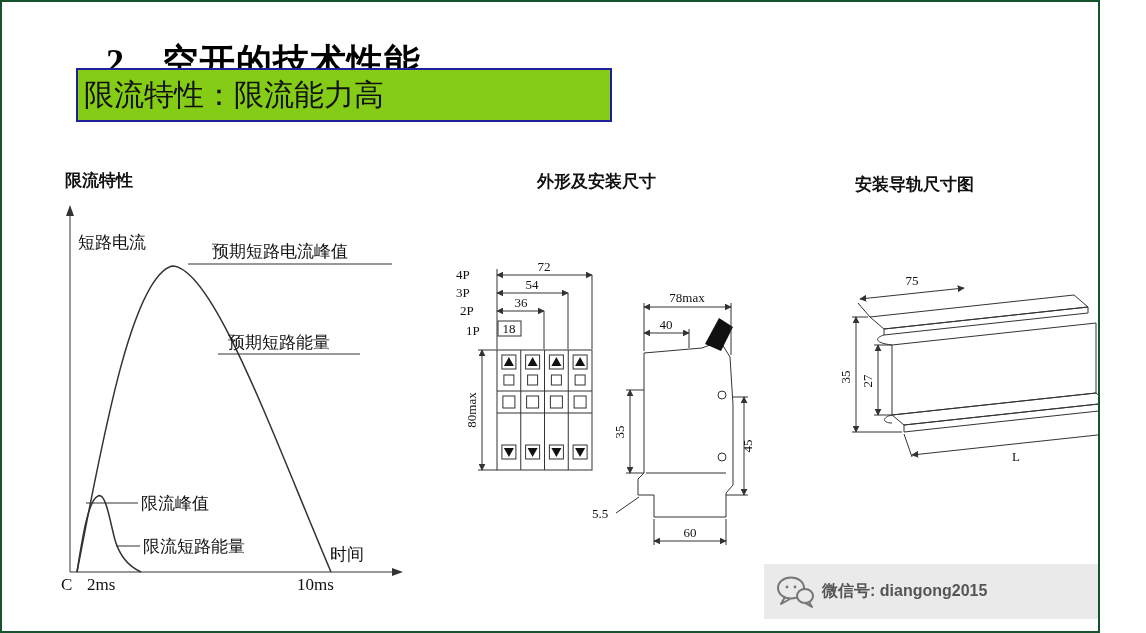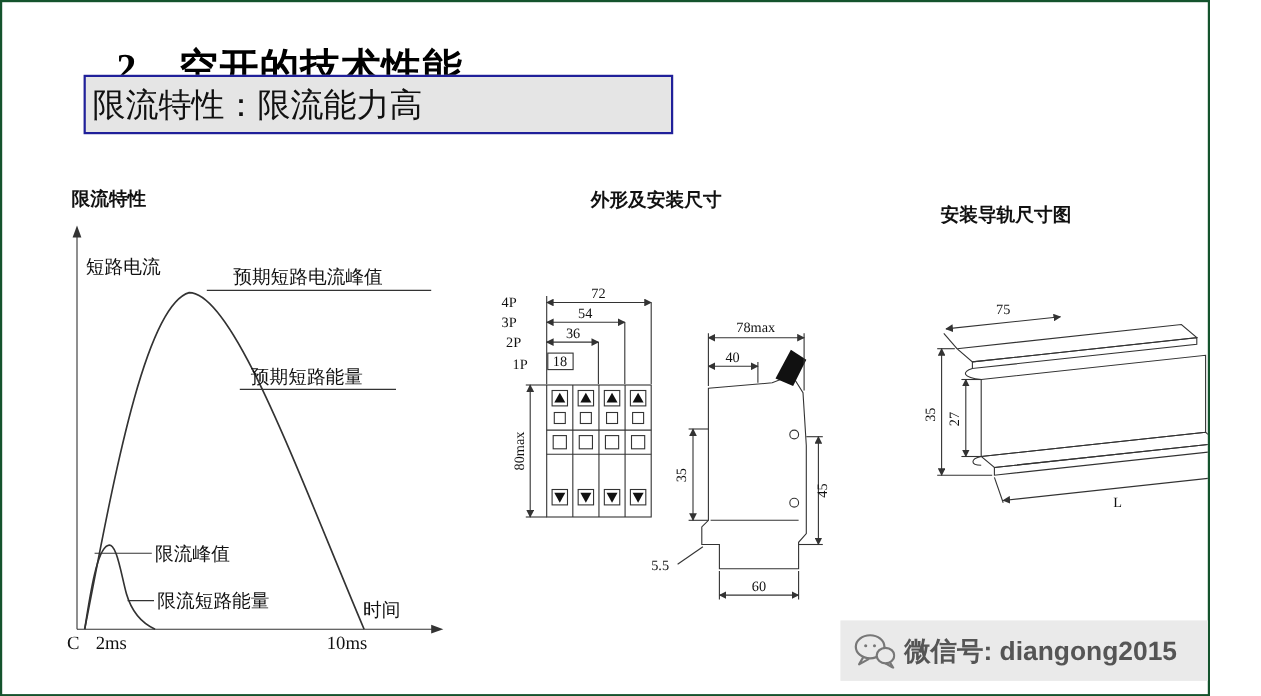--- a/index.html
+++ b/index.html
@@ -8,47 +8,47 @@
     border:2px solid #14532d; box-sizing:border-box; overflow:hidden;
     font-family:"Liberation Serif","DejaVu Serif",serif; color:#111;
   }
   .title {
     position:absolute; left:104px; top:12px; font-size:36px; font-weight:bold;
     letter-spacing:1px; color:#000;
   }
   .highlight {
     position:absolute; left:74px; top:66px; width:536px; height:54px;
     border:2px solid #20209a; box-sizing:border-box; display:flex; align-items:center;
-    padding-left:6px; font-size:30px; color:#111; background:#e5e5e5;
+    padding-left:6px; font-size:30px; color:#111; background:#84cc16;
   }
   .sec-title {
     position:absolute; font-size:17px; font-weight:bold; color:#111;
     font-family:"Liberation Sans","DejaVu Sans",sans-serif;
     text-align:center;
   }
   #t-chart   { left:63px;  top:167px; }
   #t-outline { left:535px; top:168px; }
-  #t-rail    { left:853px; top:182px; }
+  #t-rail    { left:853px; top:171px; }
   svg.diagram { position:absolute; overflow:visible; }
   #svg-chart   { left:40px;  top:198px; width:380px; height:400px; }
   #svg-outline { left:440px; top:243px; width:350px; height:320px; }
   #svg-rail    { left:810px; top:253px; width:330px; height:240px; }
   svg text { font-family:"Liberation Serif","DejaVu Serif",serif; fill:#111; }
   .ln    { stroke:#333; stroke-width:1; fill:none; }
   .thick { stroke-width:1.5; }
   .cl    { font-size:17px; }   
   .dl    { font-size:13px; }   
   .footer {
     position:absolute; left:762px; top:562px; width:382px; height:55px;
     background:#eaeaea; display:flex; align-items:center; gap:8px;
     padding-left:12px; box-sizing:border-box;
   }
   .footer-text {
     font-family:"Liberation Sans","DejaVu Sans",sans-serif;
-    font-size:24px; font-weight:bold; color:#555;
+    font-size:16px; font-weight:bold; color:#555;
   }
 </style>
 </head>
 <body>
 
 <div class="slide">
 
   <h1 class="title">2、空开的技术性能</h1>
 
   <div class="highlight">

